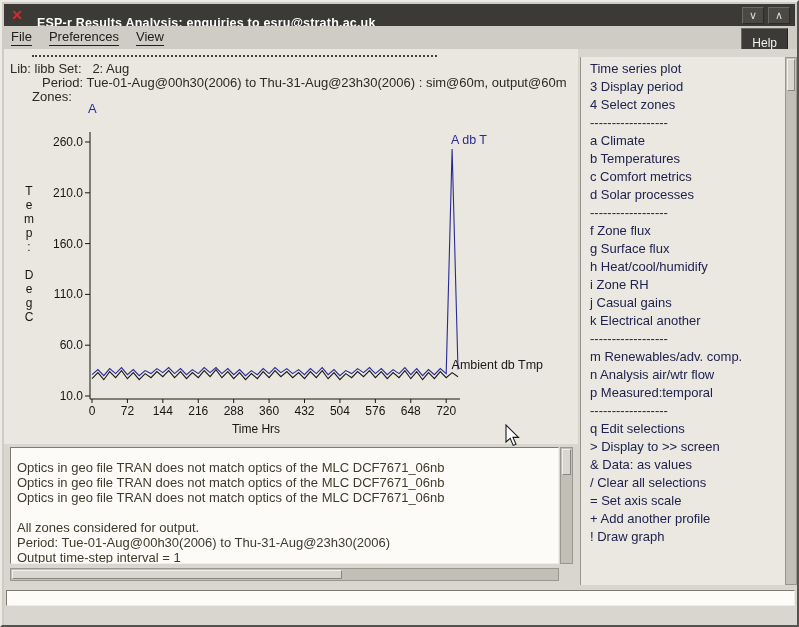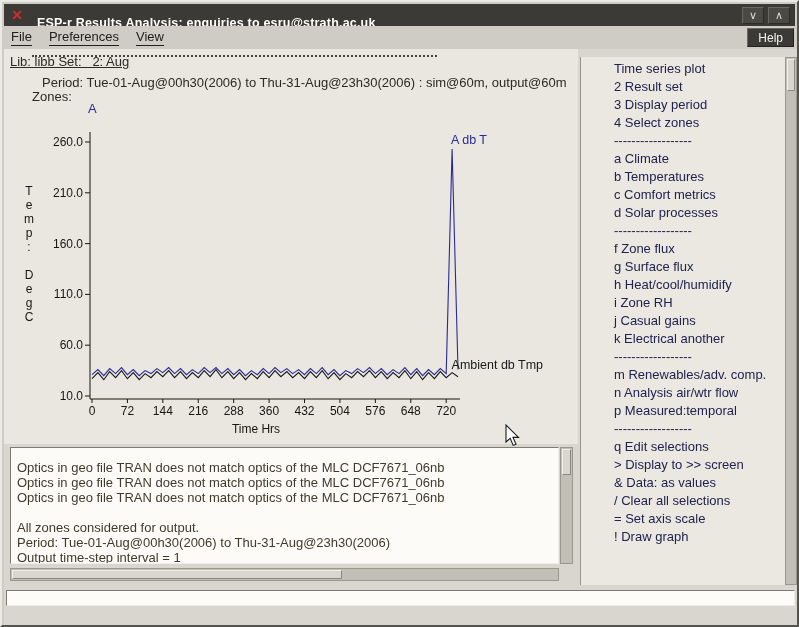--- a/index.html
+++ b/index.html
@@ -2,45 +2,45 @@
 <html><head>
 <meta charset="utf-8">
 <style>
   *{margin:0;padding:0;box-sizing:border-box;}
   body{width:799px;height:627px;font-family:"Liberation Sans",sans-serif;background:#6f6d68;}
   .window{position:relative;width:799px;height:627px;background:#cfccc5;border:2px solid;border-color:#eceae5 #55534d #55534d #eceae5;overflow:hidden;}
   .titlebar{position:absolute;left:2px;top:2px;right:2px;height:22px;background:#3b3a36;display:flex;align-items:center;padding:0 5px;}
   .close-glyph{color:#d22d2d;font-weight:bold;font-size:14px;line-height:1;width:16px;text-align:center;}
   .title-text{color:#ffffff;font-weight:bold;font-size:12.5px;flex:1;padding-left:12px;letter-spacing:.2px;white-space:nowrap;margin-top:16px;}
   .win-btn{width:22px;height:17px;margin-left:4px;background:#4a4944;color:#dcdcd6;font-size:11px;display:flex;align-items:center;justify-content:center;border:1px solid;border-color:#6a6963 #2c2b27 #2c2b27 #6a6963;}
-  .menubar{position:absolute;left:2px;top:24px;right:0;height:23px;background:#cfccc5;display:flex;align-items:center;padding:0 7px;}
+  .menubar{position:absolute;left:2px;top:24px;right:6px;height:23px;background:#cfccc5;display:flex;align-items:center;padding:0 7px;}
   #menu-items{display:flex;align-items:center;}
   .menu-item{font-size:13px;color:#21201b;margin-right:17px;border-bottom:1px solid #21201b;padding-bottom:1px;cursor:default;}
-  .help-btn{position:absolute;right:3px;top:2px;height:19px;background:#3b3a36;color:#f4f3ef;font-size:12px;padding:1px 10px;border:1px solid;border-color:#6a6963 #23221e #23221e #6a6963;font-family:"Liberation Sans",sans-serif;}
+  .help-btn{position:absolute;right:3px;top:2px;height:29px;background:#3b3a36;color:#f4f3ef;font-size:12px;padding:1px 10px;border:1px solid;border-color:#6a6963 #23221e #23221e #6a6963;font-family:"Liberation Sans",sans-serif;}
   .content{position:absolute;left:2px;top:47px;width:793px;height:576px;background:#d9d6cf;}
   .canvas{position:absolute;left:0;top:0;width:574px;height:395px;background:#e9e7e0;}
   .tearoff{position:absolute;left:28px;top:6px;width:405px;height:0;border-top:2px dotted #44423c;}
   .hline{position:absolute;left:6px;font-size:13px;color:#2c2a22;white-space:pre;}
-  .lib{top:5px;text-decoration:underline;}
+  .lib{top:12px;}
   .period{top:26px;margin-left:32px;}
   .zones{top:40px;left:28px;}
   .zone-a{position:absolute;left:84px;top:52px;font-size:13px;color:#2a2a96;}
   #chart-svg{position:absolute;left:0;top:0;}
   .tick{font-family:"Liberation Sans",sans-serif;font-size:12px;fill:#17160f;}
   .ann{font-family:"Liberation Sans",sans-serif;font-size:12.5px;}
   .ax{stroke:#17160f;stroke-width:1;}
   .console{position:absolute;left:6px;top:398px;width:549px;height:117px;background:#fcfbf7;border:1px solid;border-color:#7d7a72 #efede7 #efede7 #7d7a72;padding:12px 6px;font-size:13px;line-height:15px;color:#3f3a2c;overflow:hidden;white-space:pre;}
   .scrolltrack{position:absolute;background:#c2bfb7;border:1px solid #9a978f;}
   .thumb{position:absolute;background:#d9d6cf;border:1px solid;border-color:#f2f0ea #8a877f #8a877f #f2f0ea;}
   .cvscroll{left:556px;top:398px;width:13px;height:117px;}
   .cvthumb{left:1px;top:1px;width:9px;height:26px;}
   .chscroll{left:6px;top:519px;width:549px;height:13px;}
   .chthumb{left:1px;top:1px;height:9px;width:330px;}
   .sidebar{position:absolute;left:576px;top:8px;width:205px;height:528px;background:#eae8e1;border-left:1px solid #97948c;padding:3px 0 0 9px;}
-  .side-item{font-size:13px;line-height:18px;color:#22224e;white-space:pre;cursor:default;margin-left:24px;}
+  .side-item{font-size:13px;line-height:18px;color:#22224e;white-space:pre;cursor:default;}
   .sbscroll{left:781px;top:8px;width:12px;height:528px;}
   .sbthumb{left:1px;top:1px;width:8px;height:32px;}
   .cmdline{position:absolute;left:2px;top:541px;width:789px;height:16px;background:#fdfcf8;border:1px solid;border-color:#7d7a72 #efede7 #efede7 #7d7a72;font-size:12px;padding:0 3px;font-family:"Liberation Sans",sans-serif;color:#2c2a22;}
   .cursor{position:absolute;left:500px;top:375px;}
 </style>
 </head>
 <body>
 
 <div class="window">
 
@@ -125,21 +125,20 @@
     <div class="console" id="console-text"><div>Optics in geo file TRAN does not match optics of the MLC DCF7671_06nb</div><div>Optics in geo file TRAN does not match optics of the MLC DCF7671_06nb</div><div>Optics in geo file TRAN does not match optics of the MLC DCF7671_06nb</div><div>&nbsp;</div><div>All zones considered for output.</div><div>Period: Tue-01-Aug@00h30(2006) to Thu-31-Aug@23h30(2006)</div><div>Output time-step interval = 1</div></div>
     <div class="scrolltrack cvscroll">
       <div class="thumb cvthumb"></div>
     </div>
     <div class="scrolltrack chscroll">
       <div class="thumb chthumb"></div>
     </div>
 
     <div class="sidebar" id="sidebar-list">
         <div class="side-item">Time series plot</div>
-        <div class="side-item">2 Result set</div>
         <div class="side-item">3 Display period</div>
         <div class="side-item">4 Select zones</div>
         <div class="side-item">------------------</div>
         <div class="side-item">a Climate</div>
         <div class="side-item">b Temperatures</div>
         <div class="side-item">c Comfort metrics</div>
         <div class="side-item">d Solar processes</div>
         <div class="side-item">------------------</div>
         <div class="side-item">f Zone flux</div>
         <div class="side-item">g Surface flux</div>
@@ -150,20 +149,21 @@
         <div class="side-item">------------------</div>
         <div class="side-item">m Renewables/adv. comp.</div>
         <div class="side-item">n Analysis air/wtr flow</div>
         <div class="side-item">p Measured:temporal</div>
         <div class="side-item">------------------</div>
         <div class="side-item">q Edit selections</div>
         <div class="side-item">&gt; Display to &gt;&gt; screen</div>
         <div class="side-item">&amp; Data: as values</div>
         <div class="side-item">/ Clear all selections</div>
         <div class="side-item">= Set axis scale</div>
+        <div class="side-item">+ Add another profile</div>
         <div class="side-item">! Draw graph</div>
       </div>
     <div class="scrolltrack sbscroll">
       <div class="thumb sbthumb"></div>
     </div>
 
     <input class="cmdline" value="" style="">
 
     <svg class="cursor" width="20" height="24" viewBox="0 0 20 24">
       <path d="M2,1 L2,18 L6.2,14.4 L9.2,21.4 L12,20.2 L9,13.4 L14.5,13.4 Z" fill="#fdfdfd" stroke="#1a1a1a" stroke-width="1.1"></path>

